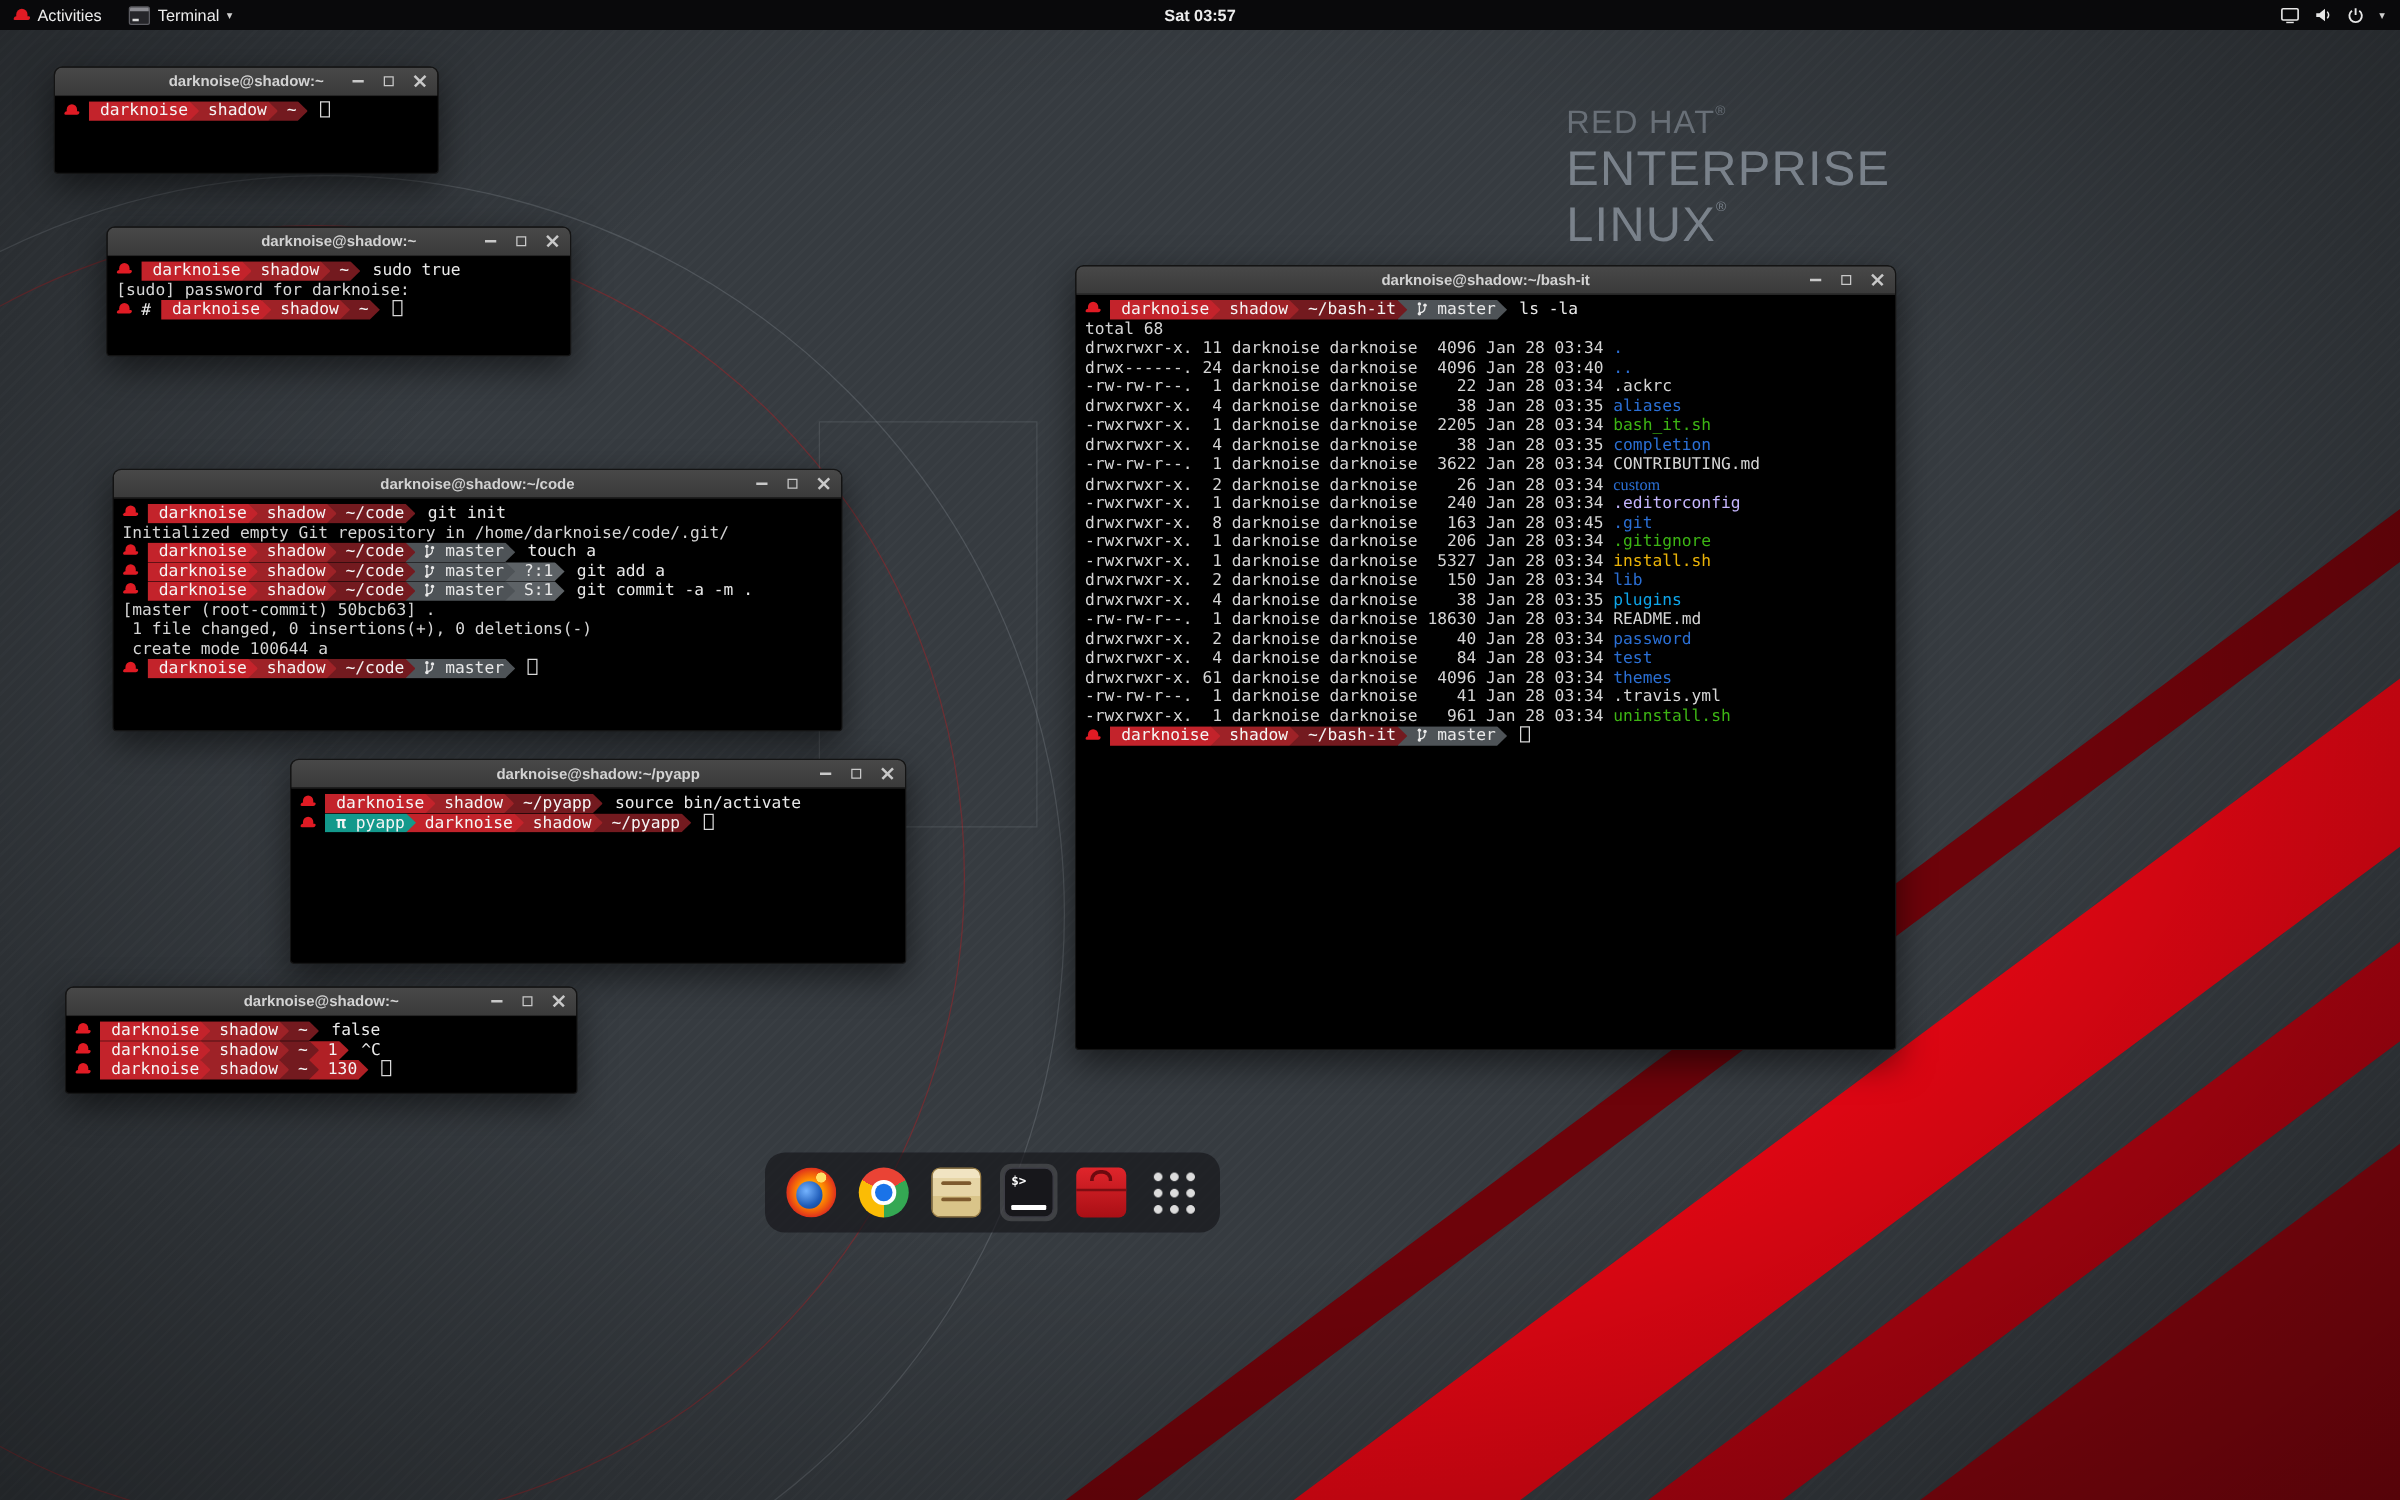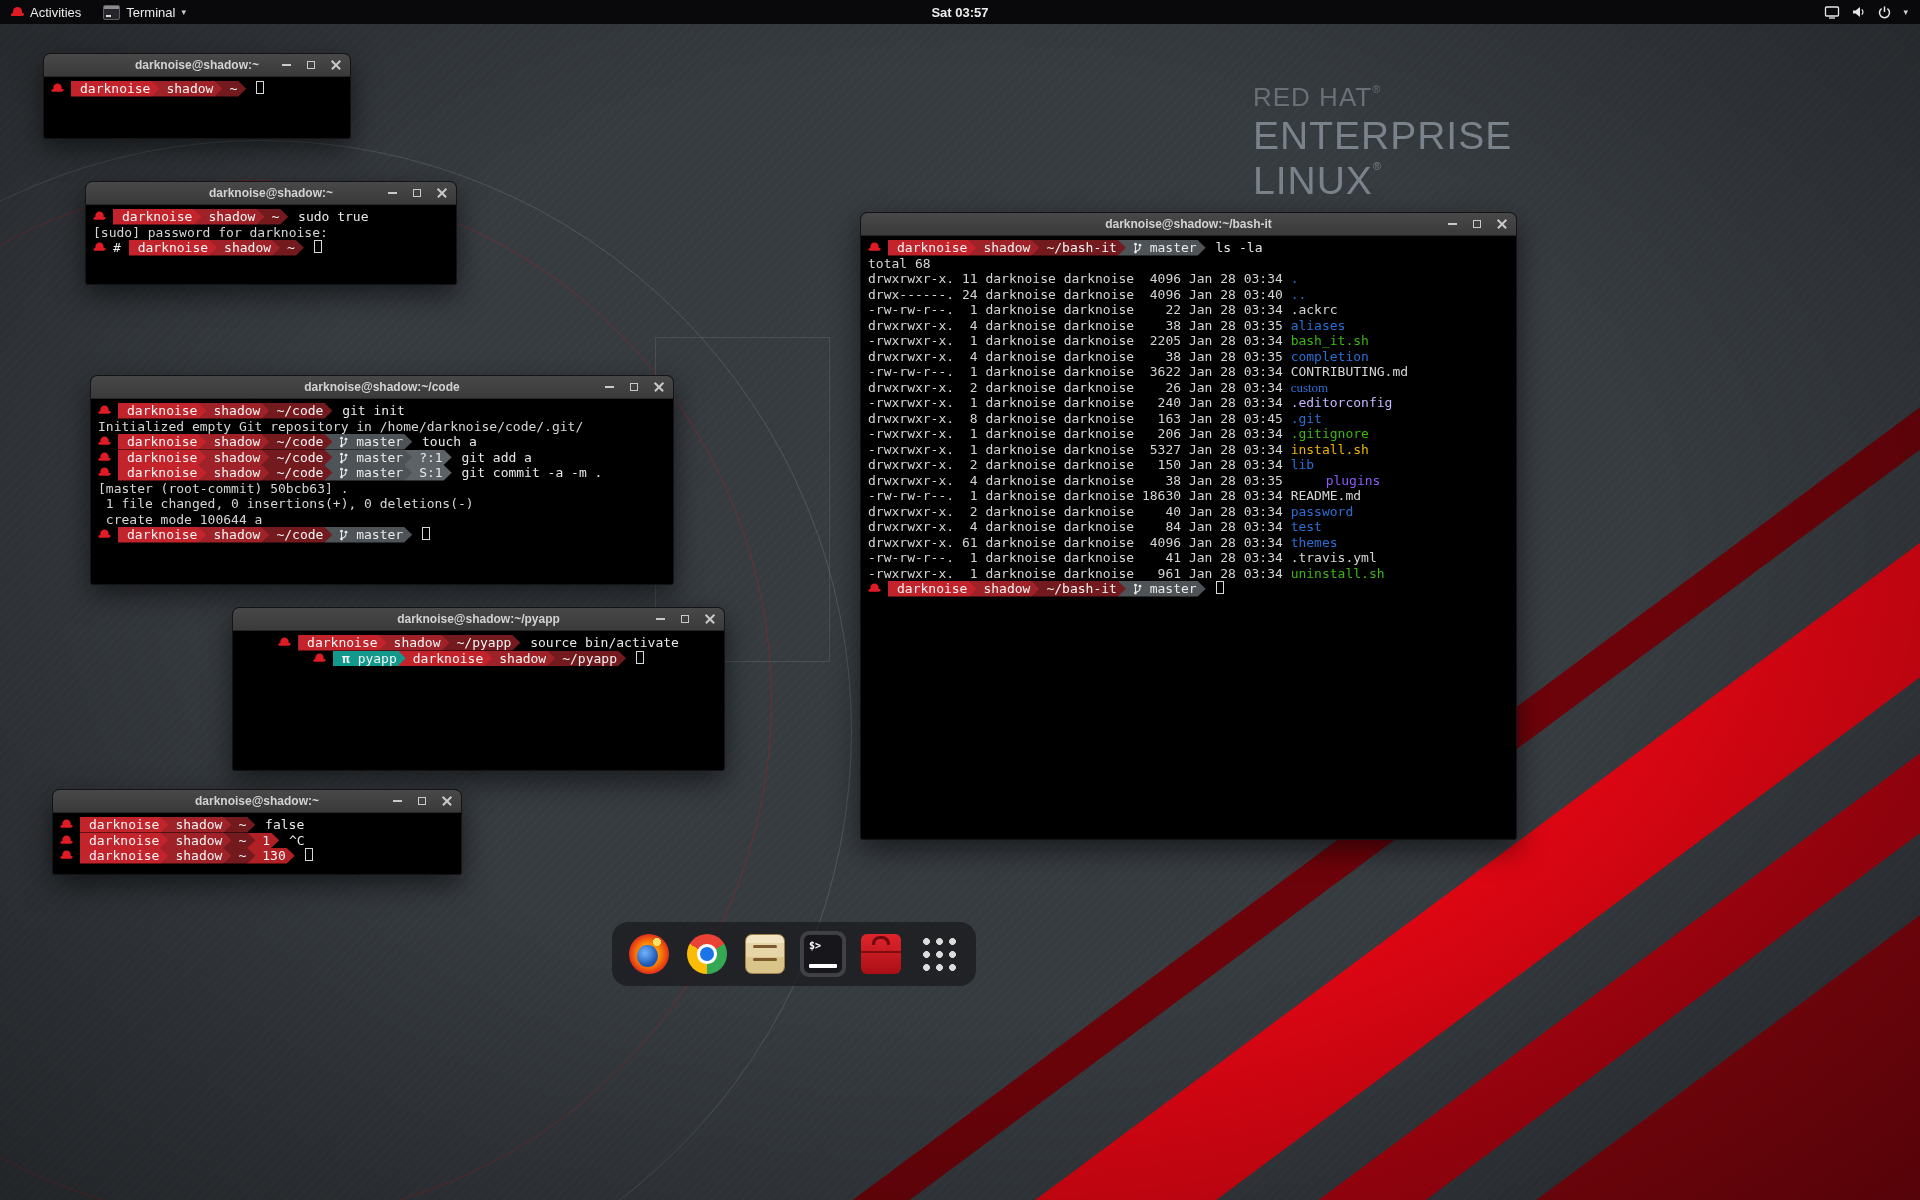--- a/index.html
+++ b/index.html
@@ -257,21 +257,21 @@
                 <path d="M2.5 3.5v5.5"></path>
                 <path d="M2.5 9c3.5 0 4.5-2 4.5-4.5"></path>
               </g>
               <circle cx="2.5" cy="2.2" r="1.4" fill="#e9e9e9"></circle>
               <circle cx="2.5" cy="10" r="1.4" fill="#e9e9e9"></circle>
               <circle cx="7" cy="3.2" r="1.4" fill="#e9e9e9"></circle>
             </svg> master</span><span class="curs"></span></div>
       </div>
   </div>
 
-  <div class="window" style="left:232px;top:607px;width:491px;height:162px;text-align:center;">
+  <div class="window" style="left:232px;top:607px;width:491px;height:162px;">
     <div class="titlebar">
       <span class="wtitle">darknoise@shadow:~/pyapp</span>
       <span class="wbtns">
         <span class="wbtn">
             <span class="g-min"></span>
           </span>
         <span class="wbtn">
             <span class="g-max"></span>
           </span>
         <span class="wbtn">
@@ -339,21 +339,21 @@
         <div class="tline"><span>drwxrwxr-x.  4 darknoise darknoise    38 Jan 28 03:35 </span><span style="color: rgb(43, 111, 212);">aliases</span></div>
         <div class="tline"><span>-rwxrwxr-x.  1 darknoise darknoise  2205 Jan 28 03:34 </span><span style="color: rgb(61, 181, 20);">bash_it.sh</span></div>
         <div class="tline"><span>drwxrwxr-x.  4 darknoise darknoise    38 Jan 28 03:35 </span><span style="color: rgb(43, 111, 212);">completion</span></div>
         <div class="tline"><span>-rw-rw-r--.  1 darknoise darknoise  3622 Jan 28 03:34 </span><span>CONTRIBUTING.md</span></div>
         <div class="tline"><span>drwxrwxr-x.  2 darknoise darknoise    26 Jan 28 03:34 </span><span style="color: rgb(43, 111, 212); font-family: Liberation Serif, serif;">custom</span></div>
         <div class="tline"><span>-rwxrwxr-x.  1 darknoise darknoise   240 Jan 28 03:34 </span><span style="color: #c4b5fd;">.editorconfig</span></div>
         <div class="tline"><span>drwxrwxr-x.  8 darknoise darknoise   163 Jan 28 03:45 </span><span style="color: rgb(43, 111, 212);">.git</span></div>
         <div class="tline"><span>-rwxrwxr-x.  1 darknoise darknoise   206 Jan 28 03:34 </span><span style="color: rgb(61, 181, 20);">.gitignore</span></div>
         <div class="tline"><span>-rwxrwxr-x.  1 darknoise darknoise  5327 Jan 28 03:34 </span><span style="color: #eab308;">install.sh</span></div>
         <div class="tline"><span>drwxrwxr-x.  2 darknoise darknoise   150 Jan 28 03:34 </span><span style="color: rgb(43, 111, 212);">lib</span></div>
-        <div class="tline"><span>drwxrwxr-x.  4 darknoise darknoise    38 Jan 28 03:35 </span><span style="color: #8b5cf6; margin-left: 35px;">plugins</span></div>
+        <div class="tline"><span>drwxrwxr-x.  4 darknoise darknoise    38 Jan 28 03:35 </span><span style="color: #0ea5e9;">plugins</span></div>
         <div class="tline"><span>-rw-rw-r--.  1 darknoise darknoise 18630 Jan 28 03:34 </span><span>README.md</span></div>
         <div class="tline"><span>drwxrwxr-x.  2 darknoise darknoise    40 Jan 28 03:34 </span><span style="color: rgb(43, 111, 212);">password</span></div>
         <div class="tline"><span>drwxrwxr-x.  4 darknoise darknoise    84 Jan 28 03:34 </span><span style="color: rgb(43, 111, 212);">test</span></div>
         <div class="tline"><span>drwxrwxr-x. 61 darknoise darknoise  4096 Jan 28 03:34 </span><span style="color: rgb(43, 111, 212);">themes</span></div>
         <div class="tline"><span>-rw-rw-r--.  1 darknoise darknoise    41 Jan 28 03:34 </span><span>.travis.yml</span></div>
         <div class="tline"><span>-rwxrwxr-x.  1 darknoise darknoise   961 Jan 28 03:34 </span><span style="color: rgb(61, 181, 20);">uninstall.sh</span></div>
         <div class="tline"><span class="hat-ic"></span><span class="seg seg-first" style="background: rgb(195, 35, 43); z-index: 30;">darknoise</span><span class="seg" style="background: rgb(158, 34, 39); z-index: 29;">shadow</span><span class="seg" style="background: rgb(115, 26, 31); z-index: 28;">~/bash-it</span><span class="seg seg-last" style="background: rgb(78, 83, 87); z-index: 27; color: rgb(233, 233, 233);"><svg width="9" height="12" viewBox="0 0 9 12">
               <g stroke="#e9e9e9" fill="none" stroke-width="1.1">
                 <path d="M2.5 3.5v5.5"></path>
                 <path d="M2.5 9c3.5 0 4.5-2 4.5-4.5"></path>

